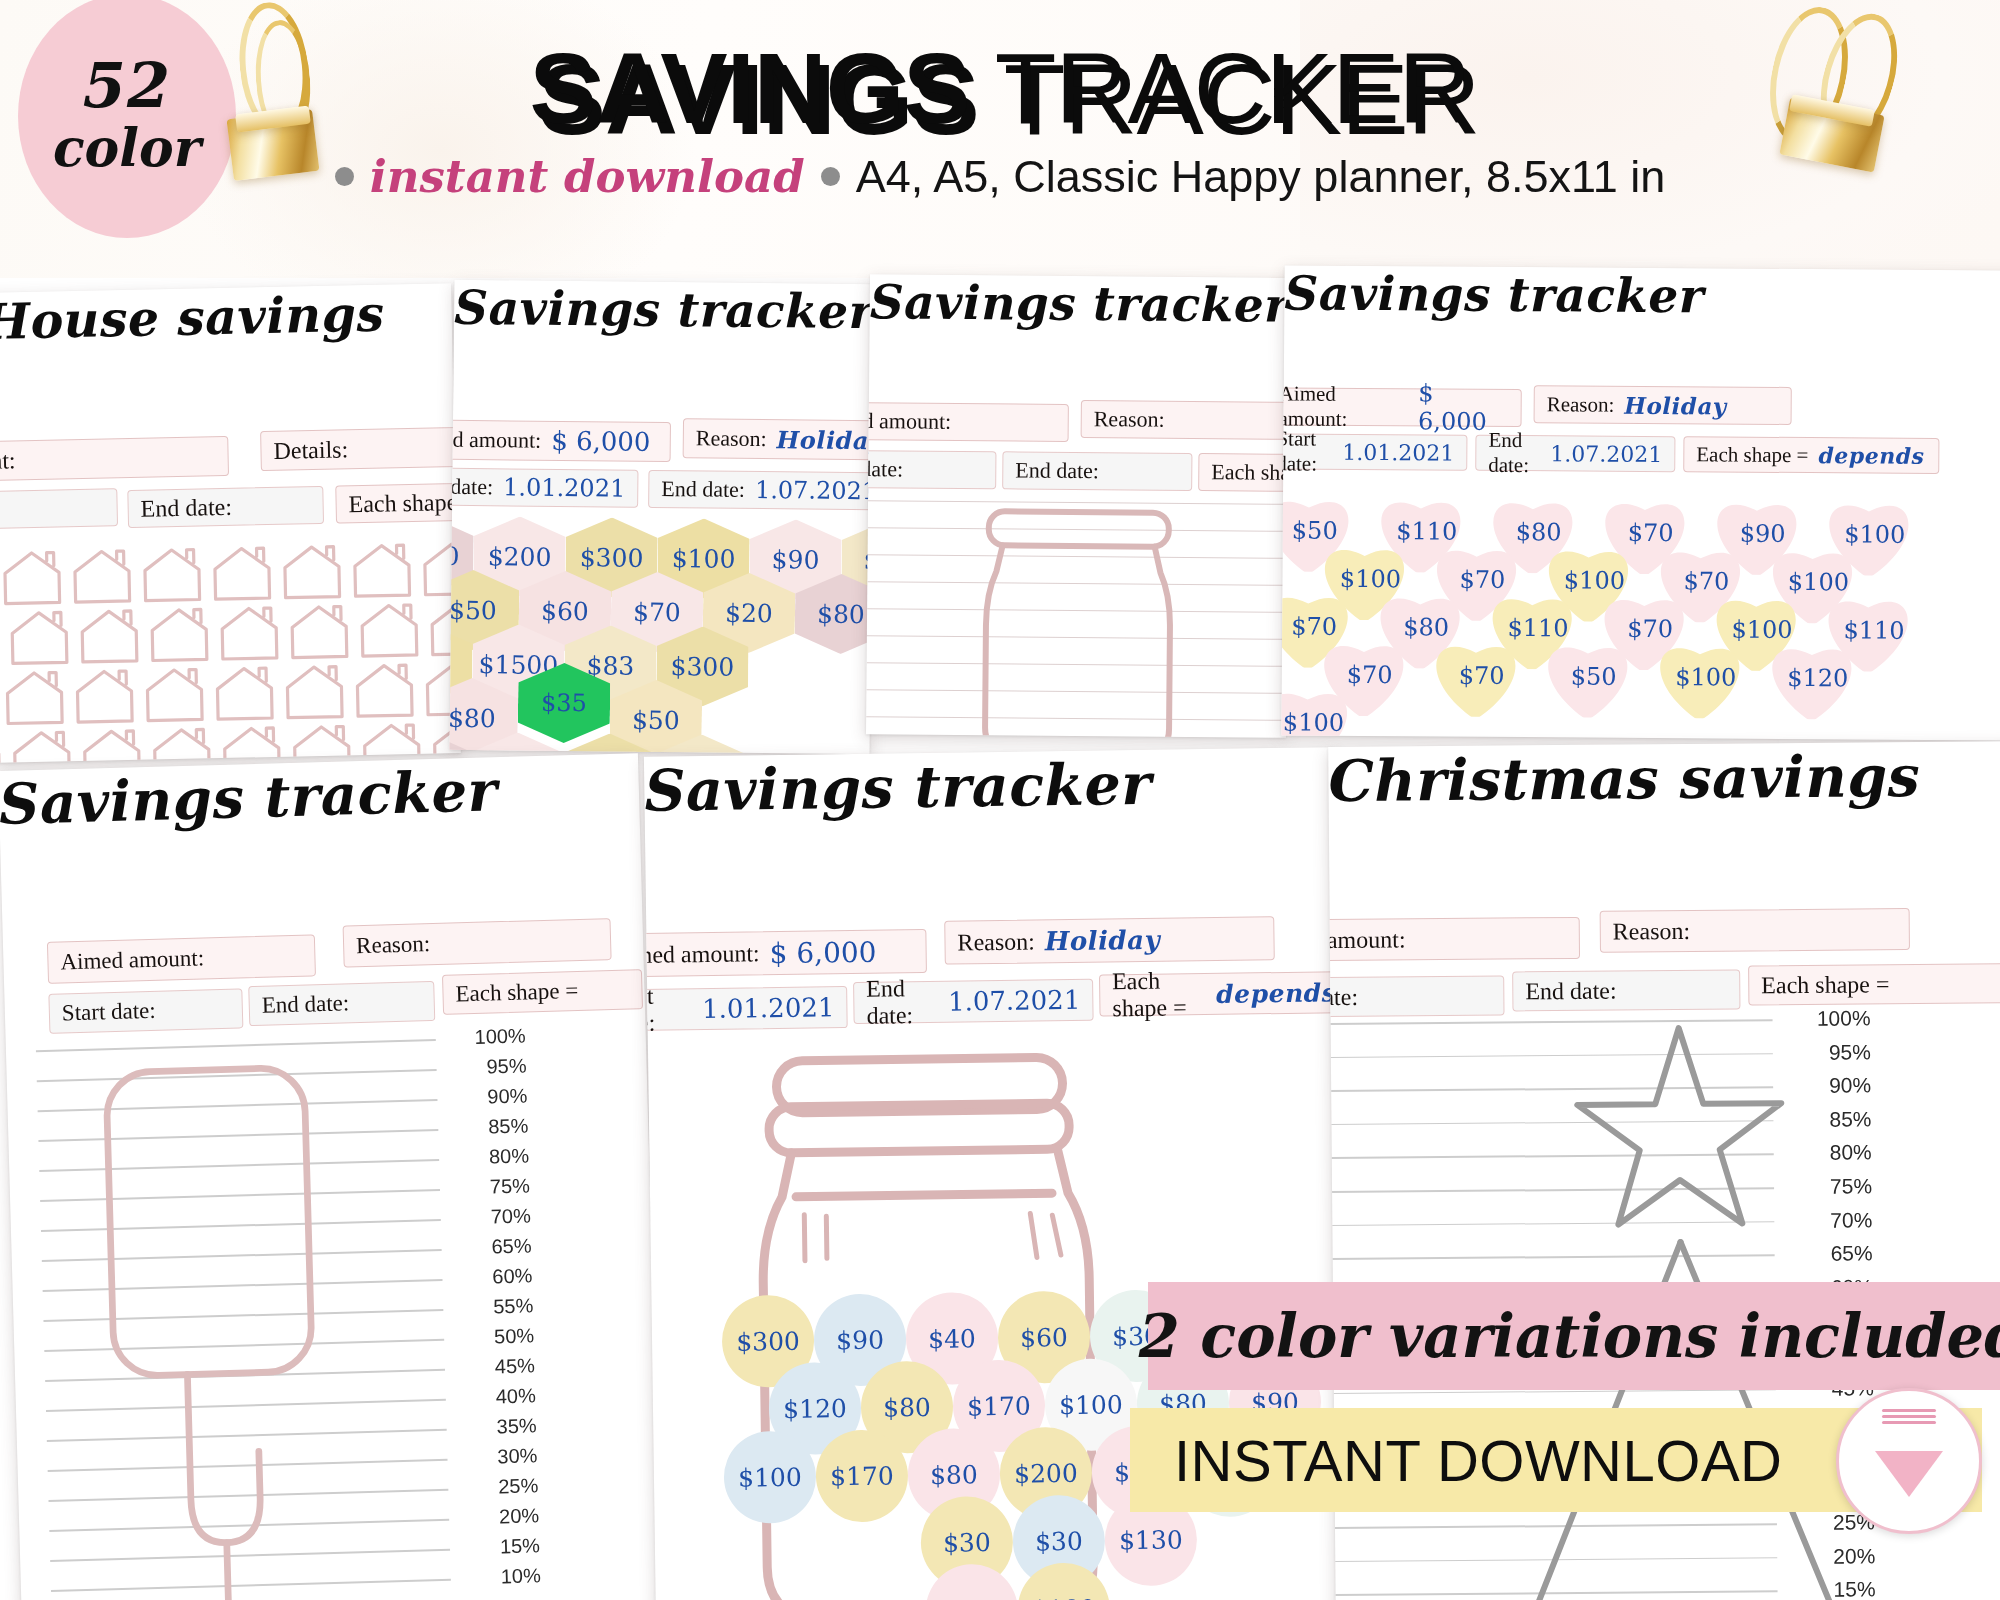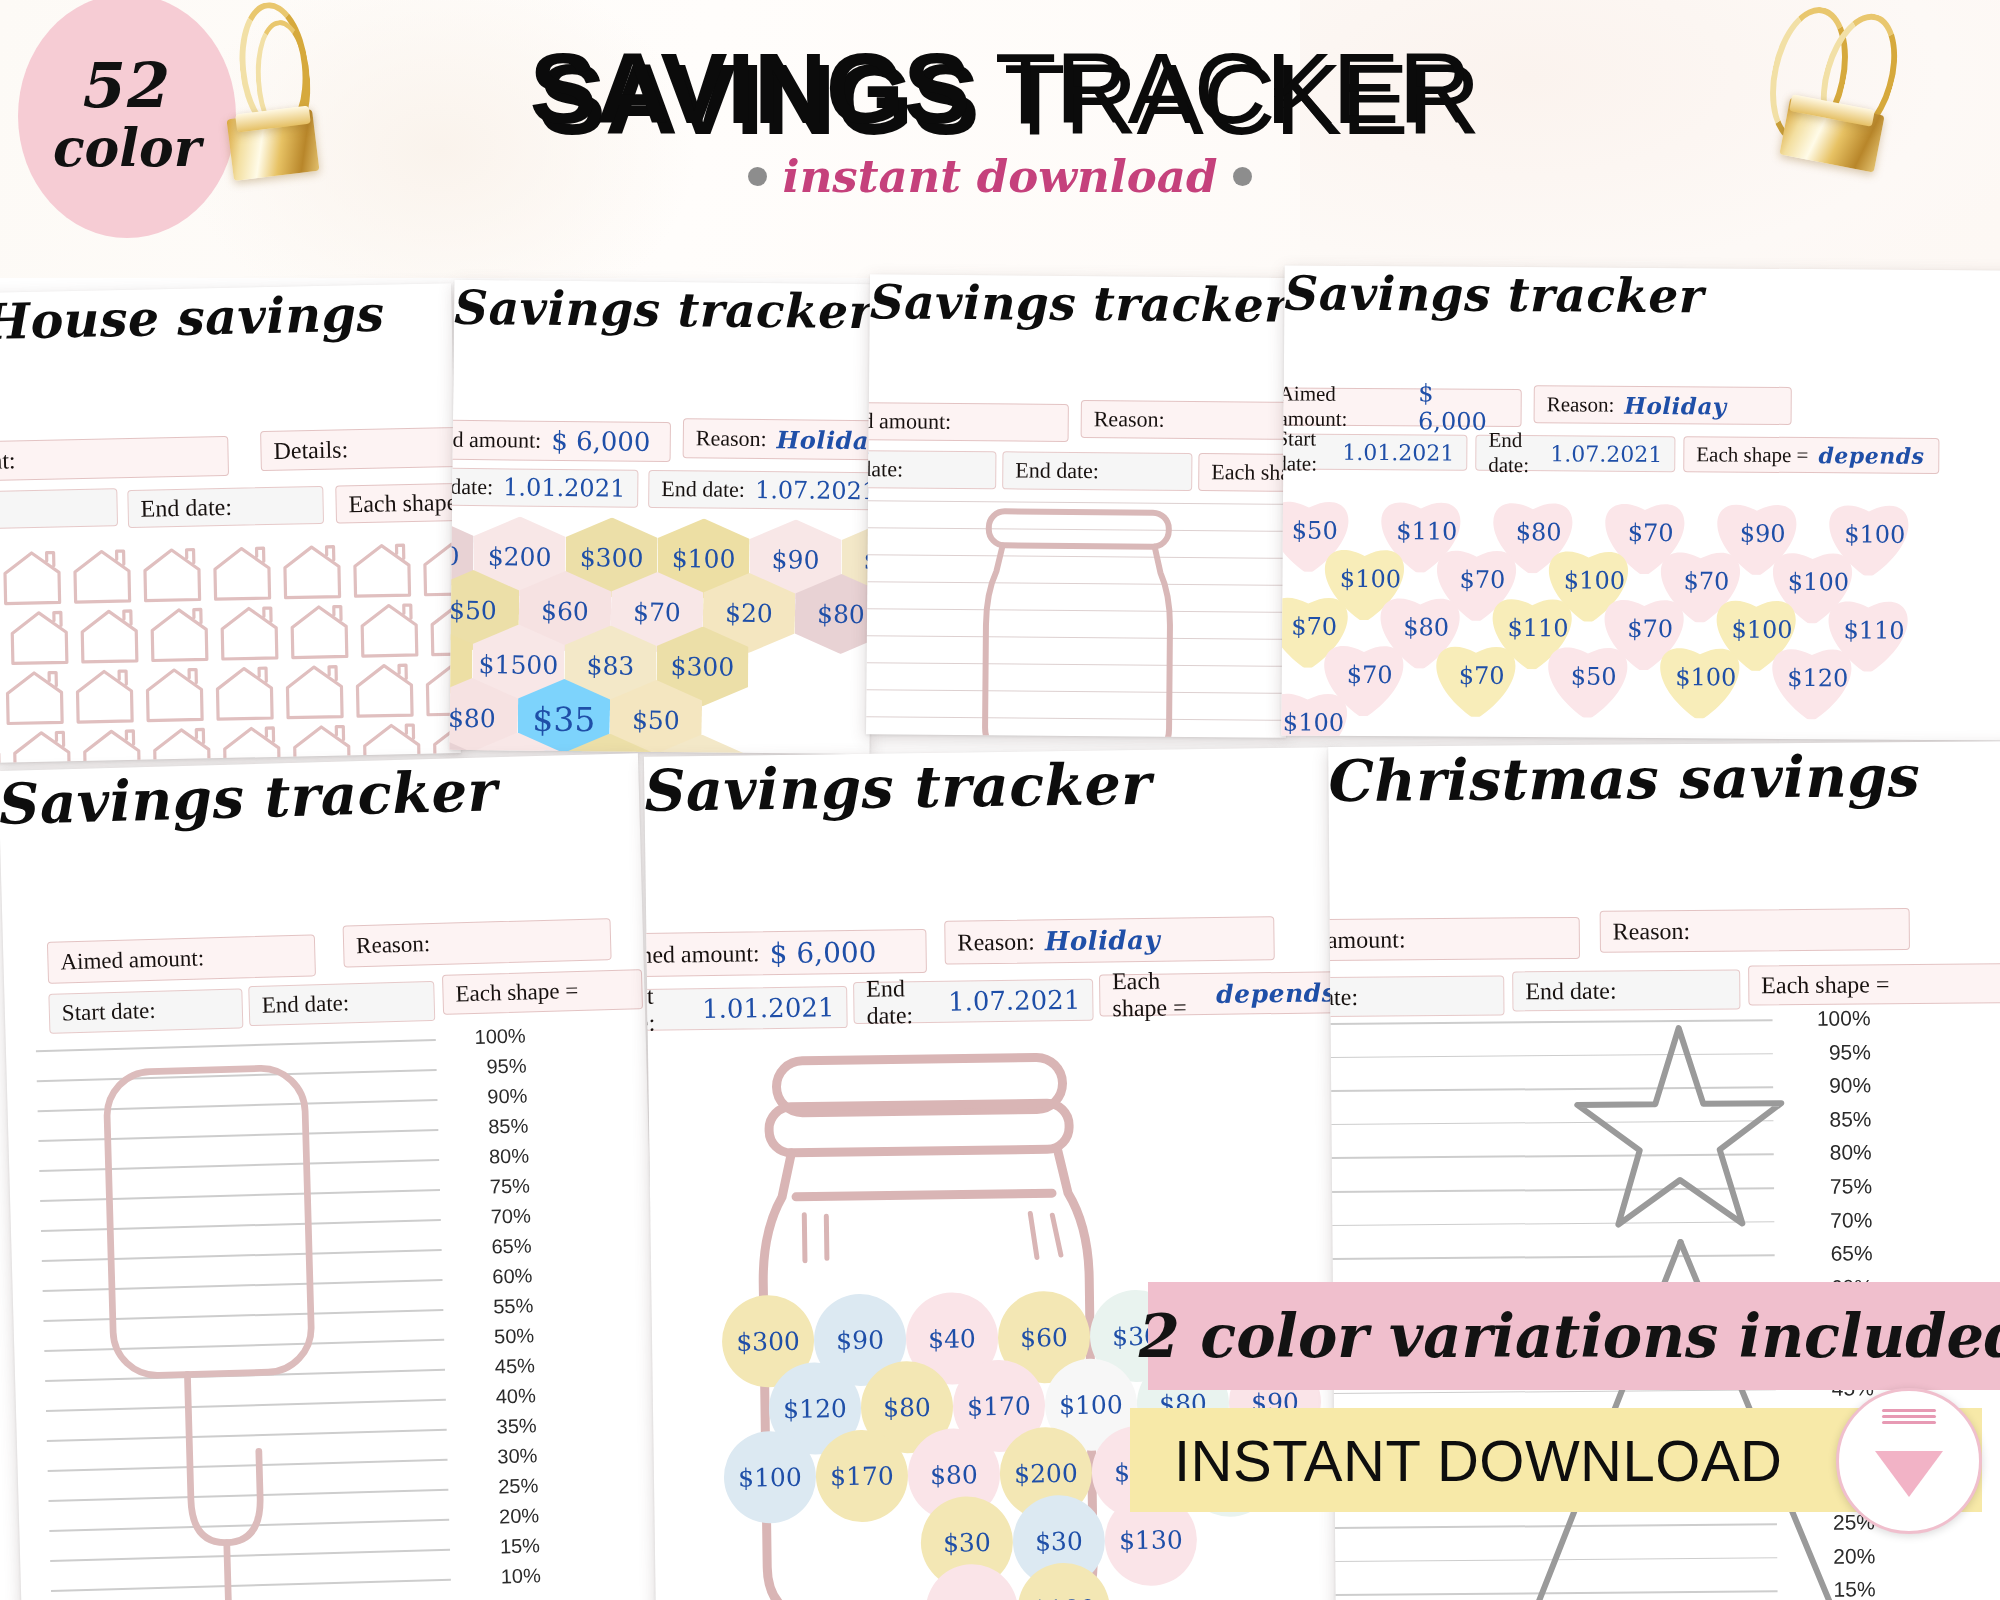--- a/index.html
+++ b/index.html
@@ -118,20 +118,21 @@
       <span class="t-wrap">
         <span class="shadow ttl-line"><span class="ttl-b">SAVINGS</span><span class="ttl-l"> TRACKER</span></span>
         <span class="fg ttl-line"><span class="ttl-b">SAVINGS</span><span class="ttl-l"> TRACKER</span></span>
       </span>
     </div>
 
     <div class="subtitle">
       <span class="sub-dot"></span>
       <span class="sub-pink">instant download</span>
       <span class="sub-dot"></span>
+      <span class="sub-dark">A4, A5, Classic Happy planner, 8.5x11 in</span>
     </div>
   </div>
 
   <div class="card" style="left:-12px;top:288px;width:468px;height:470px;transform:rotate(-1.2deg);">
     <div class="card-inner">
       <div class="script" style="left:62px;top:48px;font-size:49px;">House savings</div>
 
       <div class="fld" style="left:-110px;top:148px;width:352px;height:40px;">
         <span class="lbl" style="font-size:24px;">med amount:</span>
       </div>
@@ -339,21 +340,21 @@
           <div class="shape hexo" style="left: 46px; top: 54px; width: 92px; height: 80px; background: rgb(236, 223, 168); font-size: 25px;">$50</div>
           <div class="shape hexo" style="left: 138px; top: 54px; width: 92px; height: 80px; background: rgb(246, 226, 226); font-size: 25px;">$60</div>
           <div class="shape hexo" style="left: 230px; top: 54px; width: 92px; height: 80px; background: rgb(248, 231, 231); font-size: 25px;">$70</div>
           <div class="shape hexo" style="left: 322px; top: 54px; width: 92px; height: 80px; background: rgb(244, 230, 192); font-size: 25px;">$20</div>
           <div class="shape hexo" style="left: 414px; top: 54px; width: 92px; height: 80px; background: rgb(232, 210, 212); font-size: 25px;">$80</div>
           <div class="shape hexo" style="left: 0px; top: 108px; width: 92px; height: 80px; background: rgb(237, 223, 164); font-size: 25px;">$50</div>
           <div class="shape hexo" style="left: 92px; top: 108px; width: 92px; height: 80px; background: rgb(248, 231, 231); font-size: 25px;">$1500</div>
           <div class="shape hexo" style="left: 184px; top: 108px; width: 92px; height: 80px; background: rgb(243, 232, 200); font-size: 25px;">$83</div>
           <div class="shape hexo" style="left: 276px; top: 108px; width: 92px; height: 80px; background: rgb(236, 223, 168); font-size: 25px;">$300</div>
           <div class="shape hexo" style="left: 46px; top: 162px; width: 92px; height: 80px; background: rgb(246, 226, 226); font-size: 25px;">$80</div>
-          <div class="shape hexo" style="left: 138px; top: 162px; width: 92px; height: 80px; background: #7dd3fc; font-size: 33px;">$35</div>
+          <div class="shape hexo" style="left: 138px; top: 146px; width: 92px; height: 80px; background: #22c55e; font-size: 24px;">$35</div>
           <div class="shape hexo" style="left: 230px; top: 162px; width: 92px; height: 80px; background: rgb(244, 230, 192); font-size: 25px;">$50</div>
           <div class="shape hexo" style="left: 0px; top: 216px; width: 92px; height: 80px; background: rgb(232, 210, 212); font-size: 25px;">$150</div>
           <div class="shape hexo" style="left: 92px; top: 216px; width: 92px; height: 80px; background: rgb(248, 231, 231); font-size: 25px;">$20</div>
           <div class="shape hexo" style="left: 184px; top: 216px; width: 92px; height: 80px; background: rgb(236, 223, 168); font-size: 25px;">$30</div>
           <div class="shape hexo" style="left: 276px; top: 216px; width: 92px; height: 80px; background: rgb(243, 232, 200); font-size: 25px;">$1500</div>
         </div>
     </div>
   </div>
 
   <div class="card" style="left:868px;top:276px;width:420px;height:460px;transform:rotate(0.5deg);">

